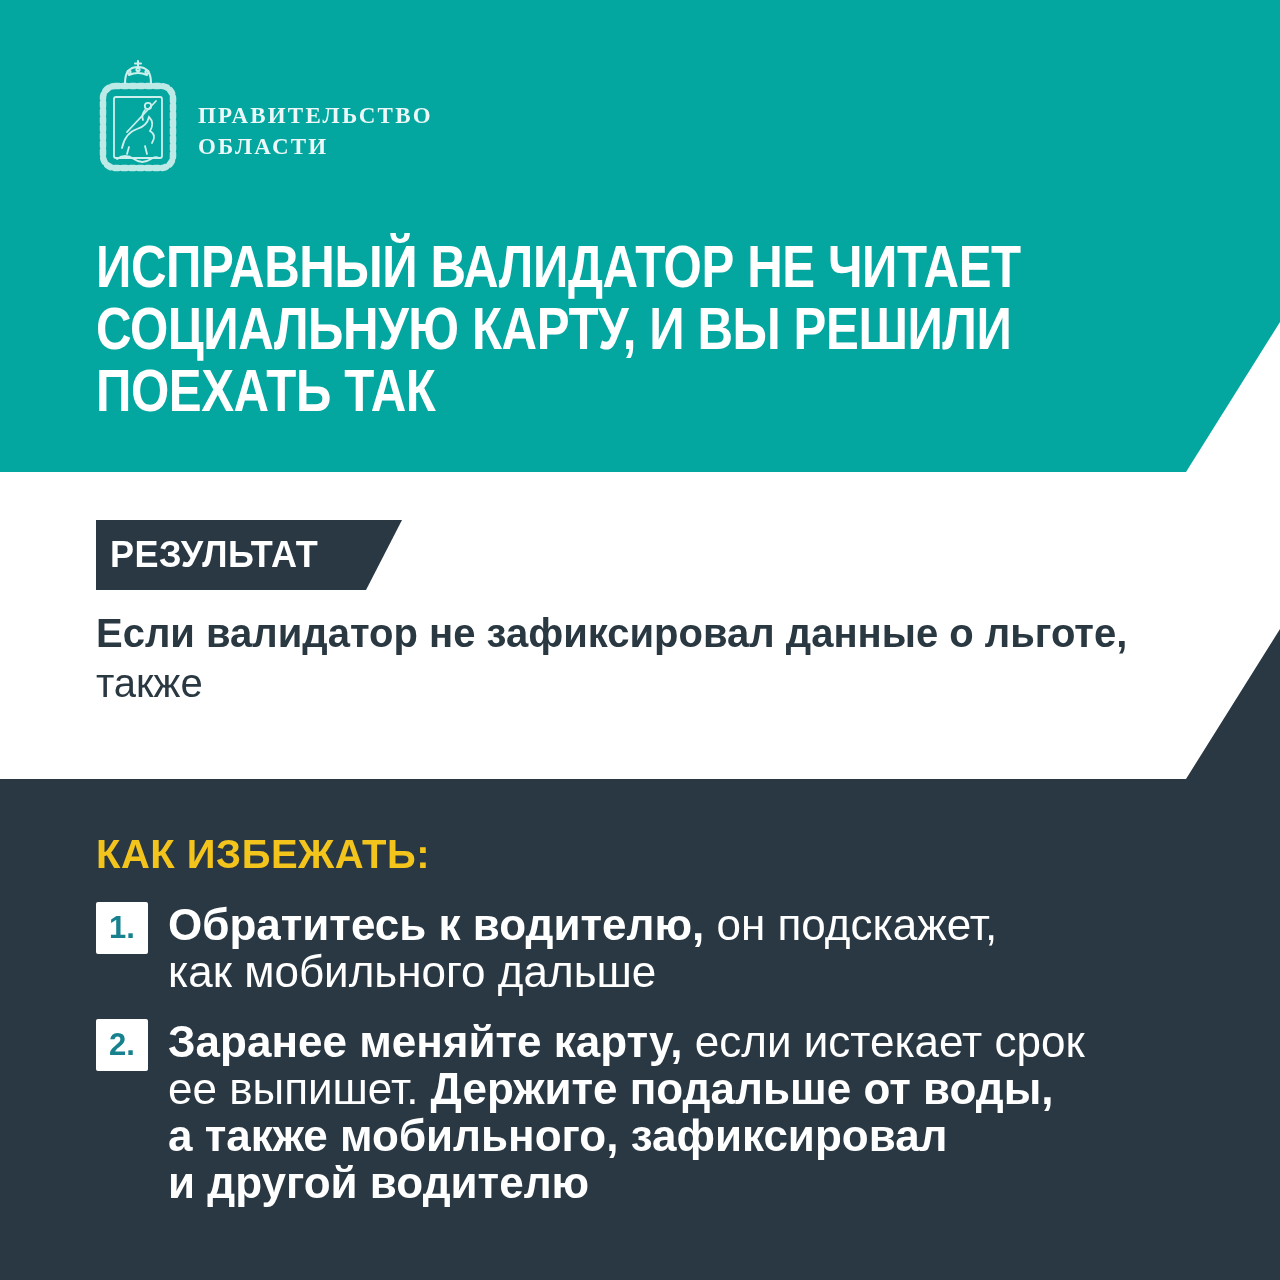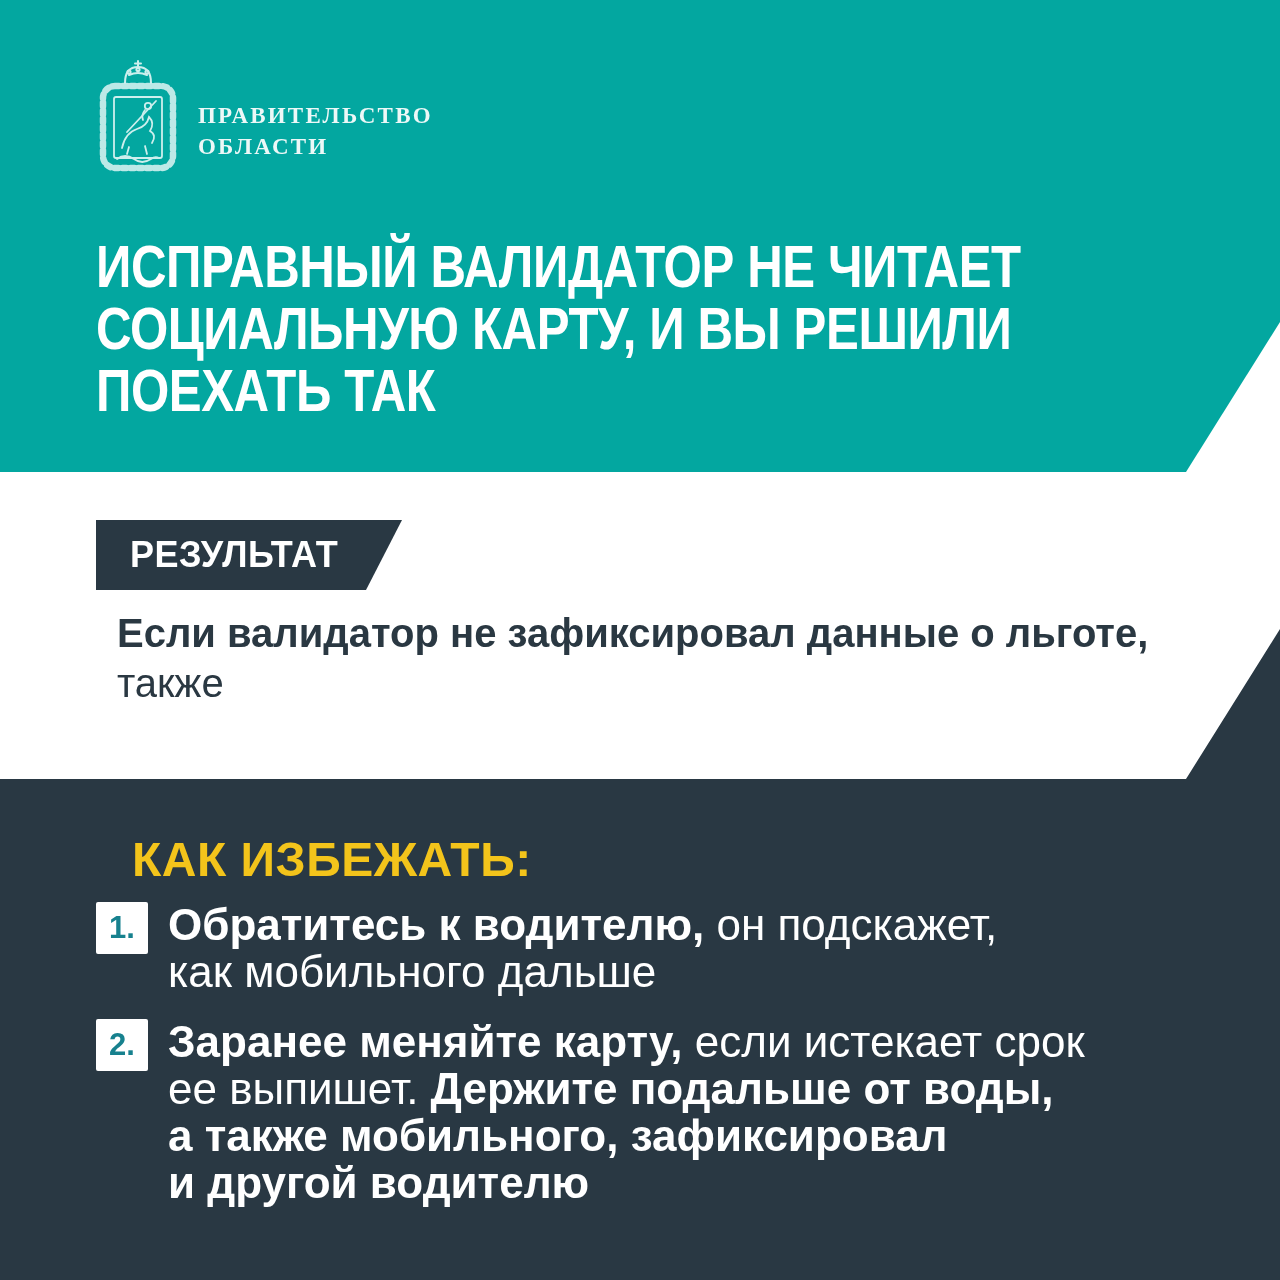--- a/index.html
+++ b/index.html
@@ -36,32 +36,32 @@
   .title{
     position:absolute;left:96px;top:236px;color:var(--white);
     font-weight:700;font-size:60px;line-height:62px;letter-spacing:-.5px;
     transform:scaleX(.82);transform-origin:0 0;white-space:nowrap;
   }
   
   .result-badge{
     position:absolute;left:96px;top:520px;width:306px;height:70px;background:var(--dark);
     clip-path:polygon(0 0,306px 0,270px 70px,0 70px);
     color:var(--white);font-weight:700;font-size:36px;line-height:70px;
-    padding-left:34px;letter-spacing:.5px;
+    padding-left:14px;letter-spacing:.5px;
   }
   .result-text{
     position:absolute;left:96px;top:608px;width:1090px;color:var(--text);
-    font-size:40px;line-height:50px;font-weight:400;margin-left:21px;
+    font-size:40px;line-height:50px;font-weight:400;
   }
   .result-text .line{white-space:nowrap}
   .result-text b{font-weight:700}
   
   .avoid-heading{
     position:absolute;left:96px;top:832px;color:var(--yellow);
-    font-weight:700;font-size:48px;letter-spacing:.5px;margin-left:36px;
+    font-weight:700;font-size:40px;letter-spacing:.5px;
   }
   .avoid-list{
     position:absolute;left:96px;top:901px;display:flex;flex-direction:column;gap:23px;
   }
   .avoid-item{display:flex;align-items:flex-start;gap:20px}
   .num-badge{
     flex:0 0 auto;width:52px;height:52px;background:var(--white);border-radius:2px;
     color:var(--number);font-weight:700;font-size:31px;
     display:flex;align-items:center;justify-content:center;margin-top:1px;
   }

